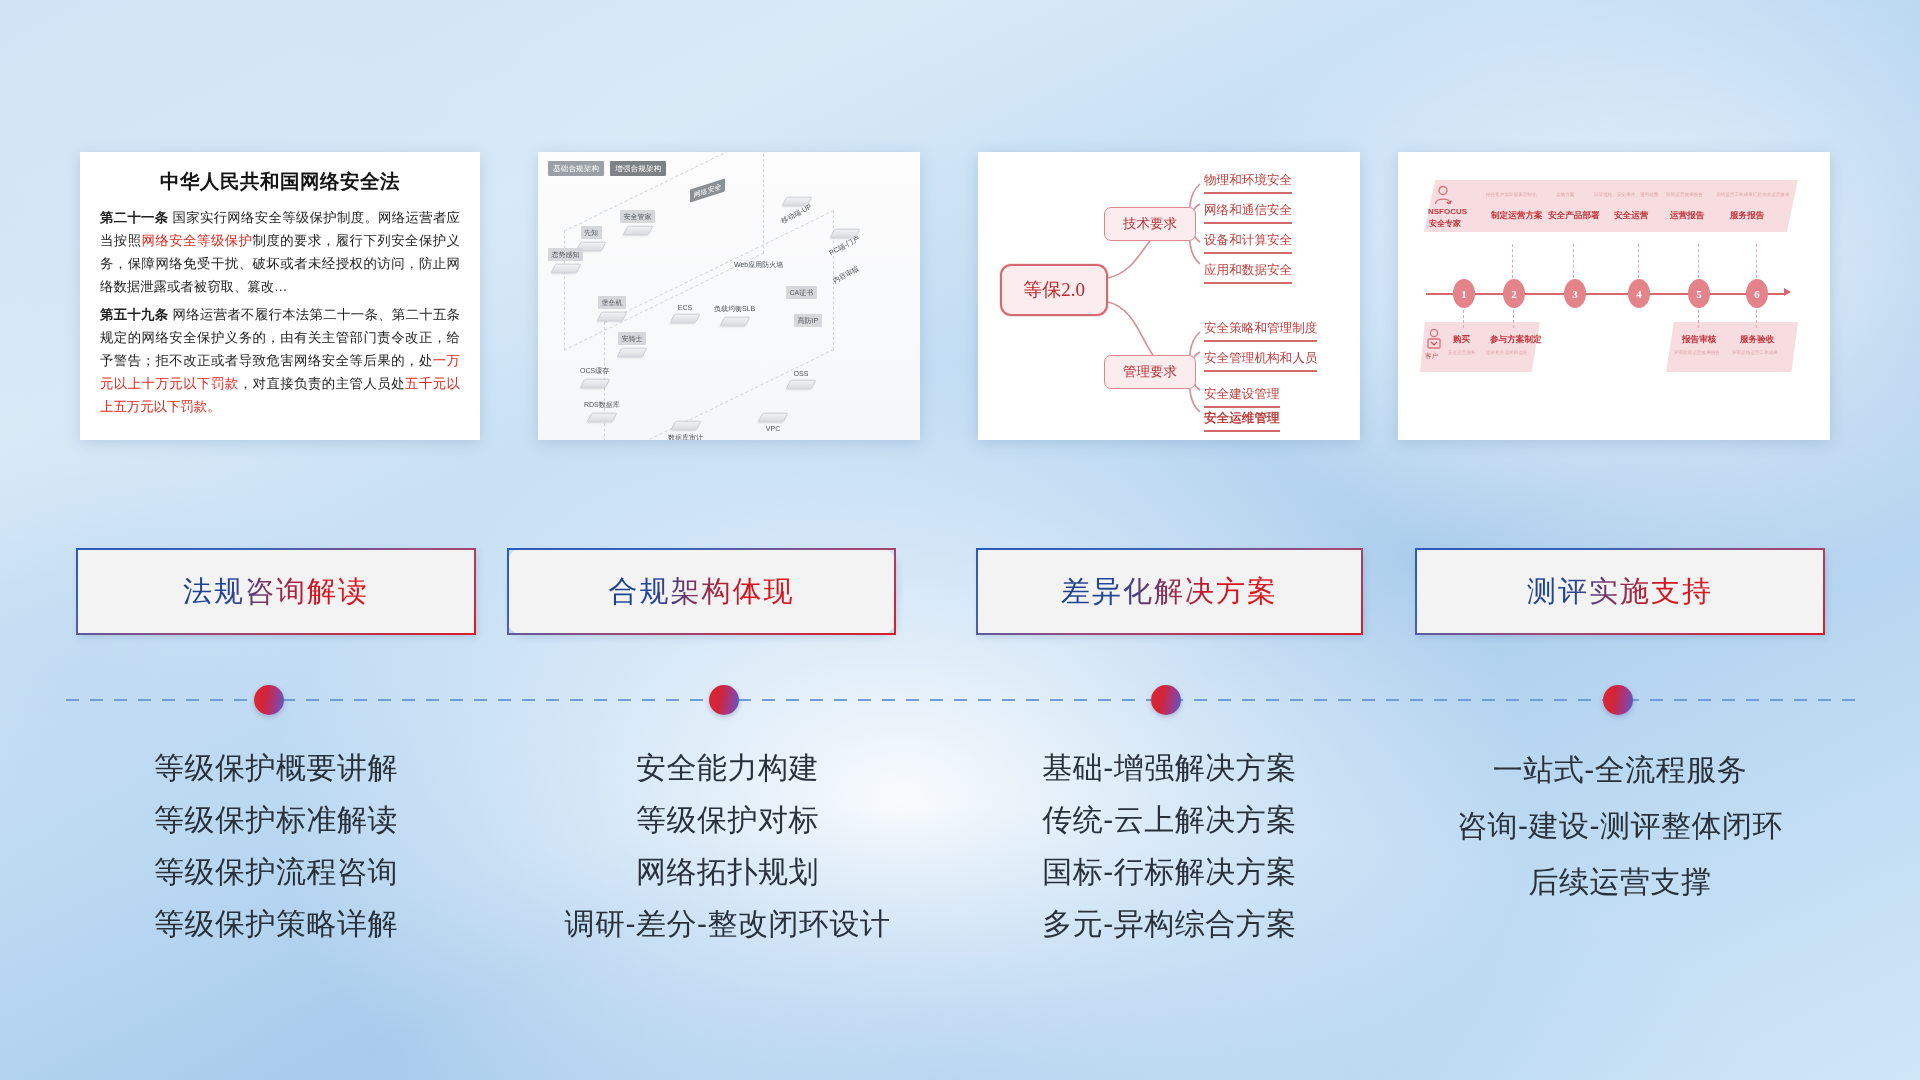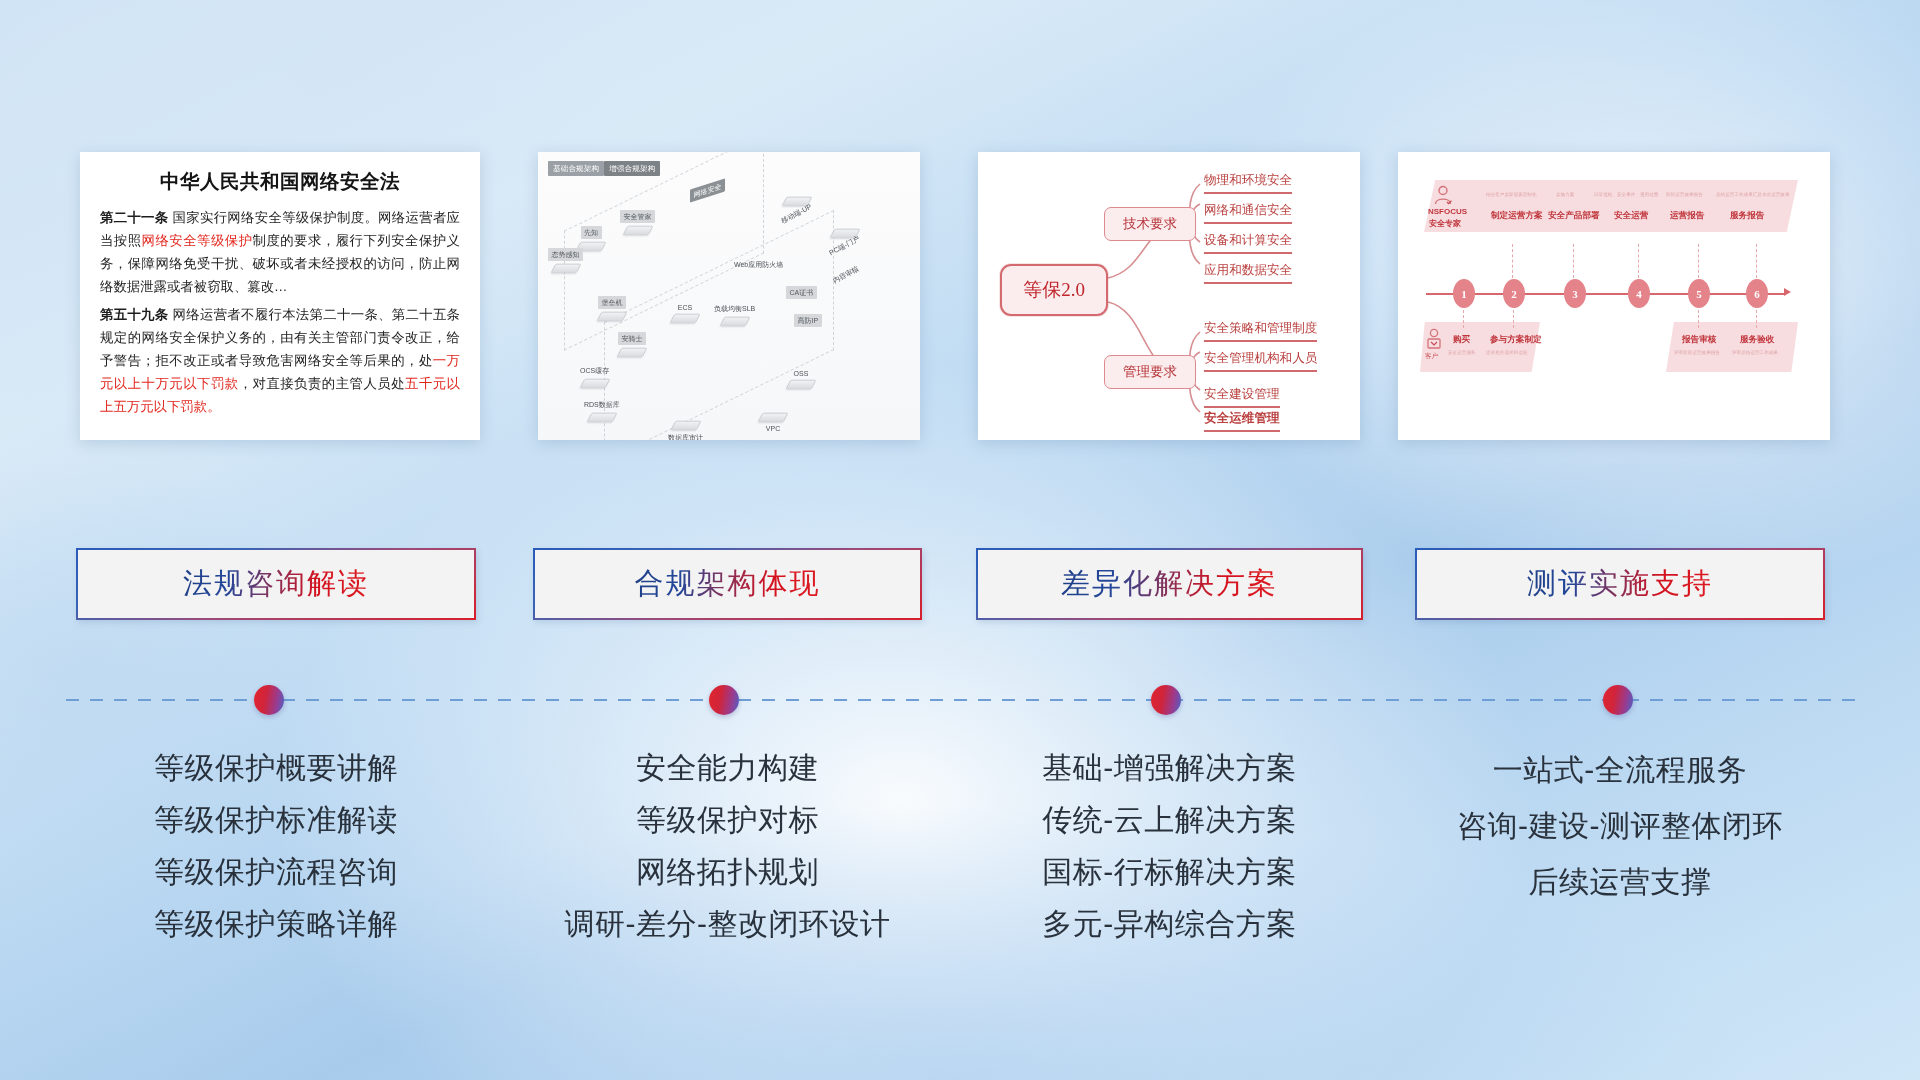--- a/index.html
+++ b/index.html
@@ -39,21 +39,21 @@
   .law { padding:16px 20px 10px 20px; }
   .law-title { text-align:center; font-weight:bold; font-size:19.5px; color:#141414; letter-spacing:.5px; margin-bottom:11px; }
   .law-p { font-size:13.4px; line-height:1.72; color:#1d1d1d; text-align:justify; }
   .law-p + .law-p { margin-top:5px; }
   .law-p b { font-weight:bold; }
   .law-p .r { color:#e1251b; }
 
   
   .arch { position:relative; width:100%; height:100%; background:
       linear-gradient(180deg,#fcfcfd 0%, #f6f7f8 100%); }
-  .arch-tabs { position:absolute; top:9px; left:10px; display:flex; }
+  .arch-tabs { position:absolute; top:9px; left:10px; display:flex; gap:6px; }
   .arch-tab { font-size:7.5px; color:#fff; background:#9aa0a6; padding:2.5px 5px; border-radius:1px; letter-spacing:.2px;}
   .arch-tab.dark { background:#7d8287; }
   .arch-canvas { position:absolute; inset:22px 8px 8px 8px; }
   .iso-plane{position:absolute;border:1px dashed #cfd4d8;transform:skewY(-26deg);}
   .node { position:absolute; display:flex; flex-direction:column; align-items:center; }
   .node .box {
     width:26px;height:15px;border-radius:2px;
     background:linear-gradient(180deg,#f1f2f4 0%,#d9dbde 100%);
     border:1px solid #c2c6cb;
     transform: skewX(-28deg) rotate(0deg) scaleY(.62);
@@ -103,28 +103,28 @@
   .nsf-arrow { position:absolute; left:386px; top:136px; width:0;height:0;
      border-left:7px solid #d8676d; border-top:4px solid transparent; border-bottom:4px solid transparent; }
   .nsf-node { position:absolute; width:22px;height:29px;border-radius:50%;
      background:#e4838a; color:#fff; font-size:11px; display:flex; align-items:center; justify-content:center;
      font-family:"Liberation Serif",serif; top:127px; font-weight:bold; }
   .nsf-conn { position:absolute; border-left:1px dashed #e5a8ac; }
 
   
   .titles { position:absolute; top:548px; left:0; width:1920px; height:100px; }
   .tbox {
-    position:absolute; top:0; height:72px; background:#f3f3f3;
+    position:absolute; top:0; height:87px; background:#f3f3f3;
     display:flex; align-items:center; justify-content:center;
     border-width:2.4px; border-style:solid;
     border-image: linear-gradient(160deg,#2a5bb8 0%, #3a63b5 28%, #9c4a78 55%, #d81e2a 100%) 1;
     box-shadow: 2px 3px 6px rgba(60,100,150,.16);
   }
   .tbox.b1 { left:76px;  width:400px; }
-  .tbox.b2 { left:533px; width:389px; }
+  .tbox.b2 { left:507px; width:389px;border-radius:16px; }
   .tbox.b3 { left:976px; width:387px; }
   .tbox.b4 { left:1415px;width:410px; }
   .tbox .t {
     font-size:29px; letter-spacing:2px; white-space:nowrap;
     background: linear-gradient(95deg,#1f3f87 0%, #24479a 24%, #8c2f55 50%, #d4121f 72%, #dd1b22 100%);
     -webkit-background-clip:text; background-clip:text; color:transparent;
   }
 
   
   .rail { position:absolute; top:699px; left:66px; width:1790px; height:2px;

